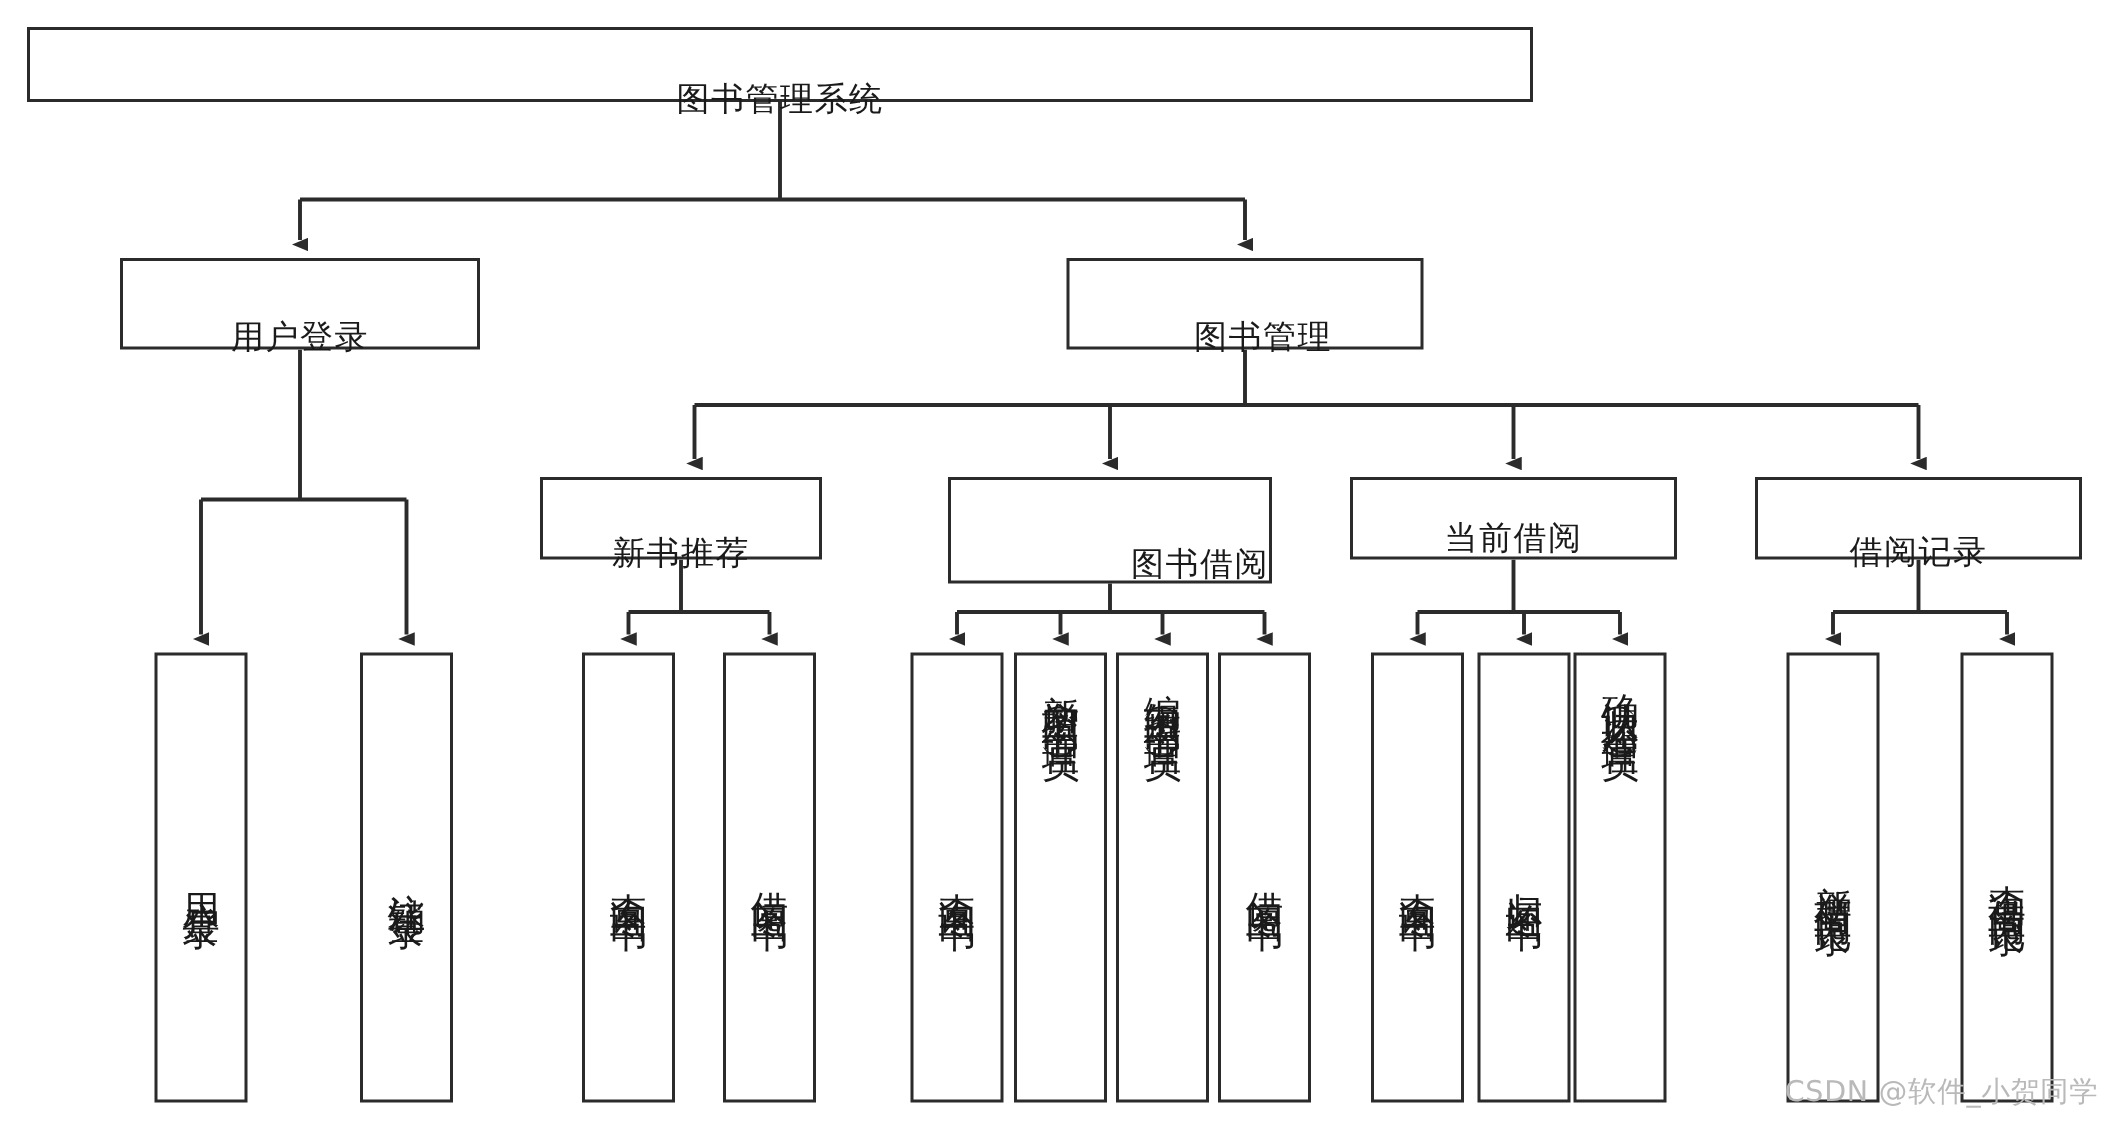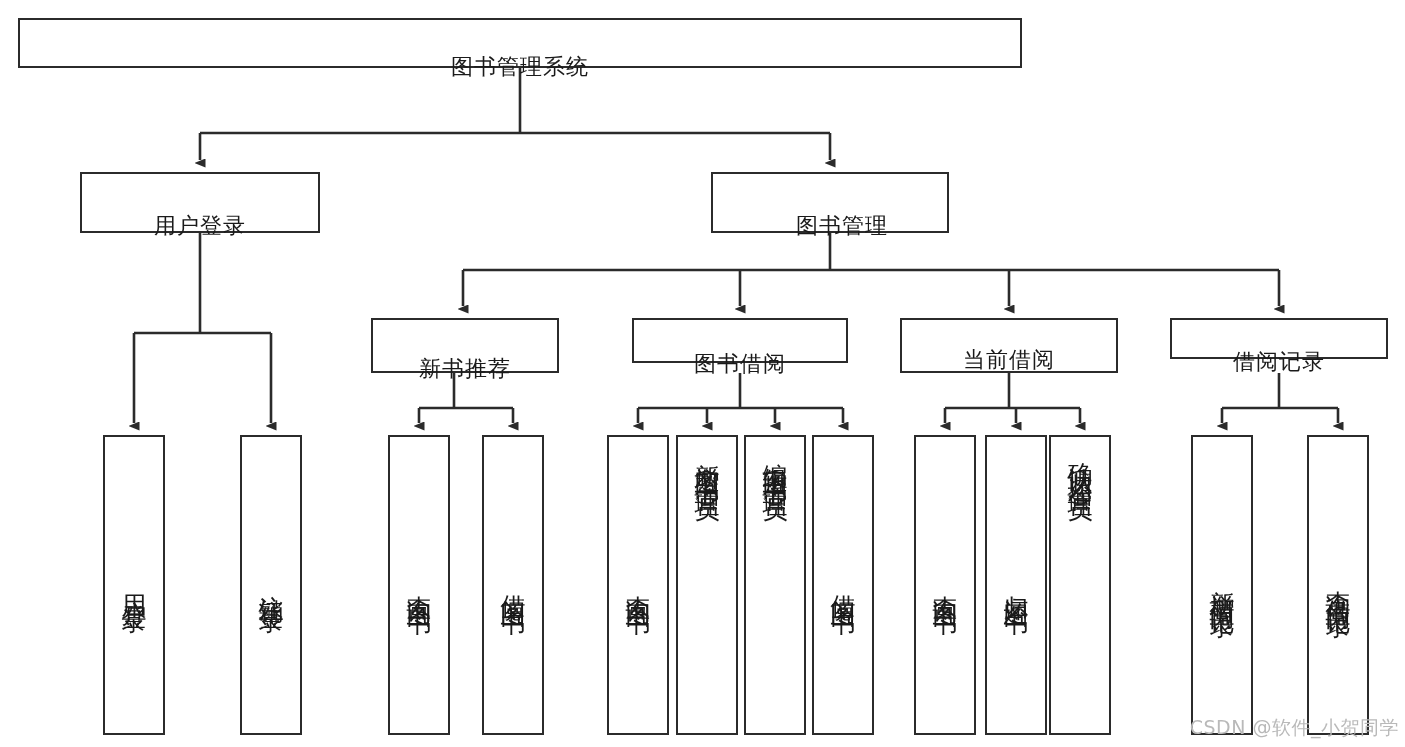--- a/index.html
+++ b/index.html
@@ -81,30 +81,30 @@
     <span class="lbl">图书管理系统</span>
   </div>
 
   <div class="node horiz" style="left:80px;top:172px;width:240px;height:61px;">
     <span class="lbl">用户登录</span>
   </div>
   <div class="node horiz" style="left:711px;top:172px;width:238px;height:61px;padding-left:24px;">
     <span class="lbl">图书管理</span>
   </div>
 
-  <div class="node horiz" style="left:371px;top:318px;width:188px;height:55px;font-family:Liberation Serif, serif;">
+  <div class="node horiz" style="left:360px;top:318px;width:188px;height:55px;font-family:Liberation Serif, serif;">
     <span class="lbl">新书推荐</span>
   </div>
-  <div class="node horiz" style="left:632px;top:318px;width:216px;height:45px;">
+  <div class="node horiz" style="left:632px;top:318px;width:216px;height:71px;justify-content:flex-end;">
     <span class="lbl">图书借阅</span>
   </div>
   <div class="node horiz" style="left:900px;top:318px;width:218px;height:55px;align-items:flex-end;">
     <span class="lbl">当前借阅</span>
   </div>
-  <div class="node horiz" style="left:1170px;top:318px;width:218px;height:41px;">
+  <div class="node horiz" style="left:1170px;top:318px;width:218px;height:55px;">
     <span class="lbl">借阅记录</span>
   </div>
 
   <div class="node vert centered" style="left:103px;top:435px;width:62px;height:300px;">
     <span class="lbl">用户登录</span>
   </div>
   <div class="node vert centered" style="left:240px;top:435px;width:62px;height:300px;">
     <span class="lbl">注销登录</span>
   </div>
   <div class="node vert centered" style="left:388px;top:435px;width:62px;height:300px;">

